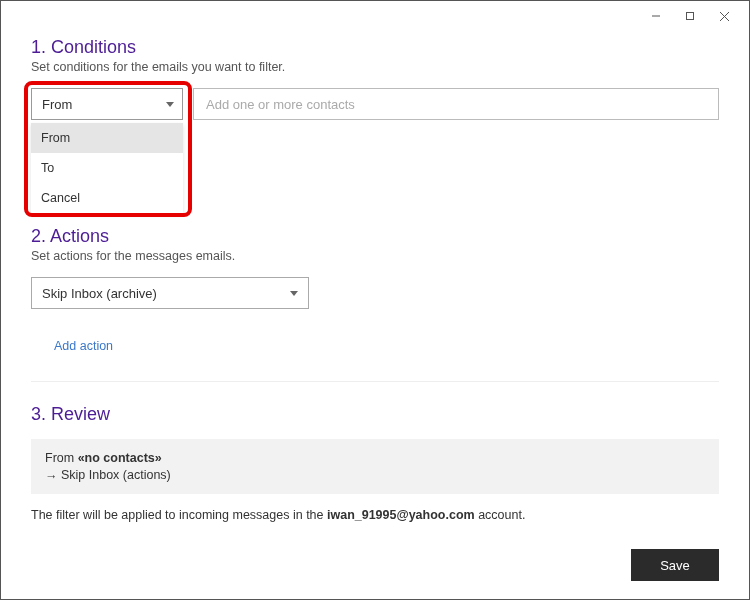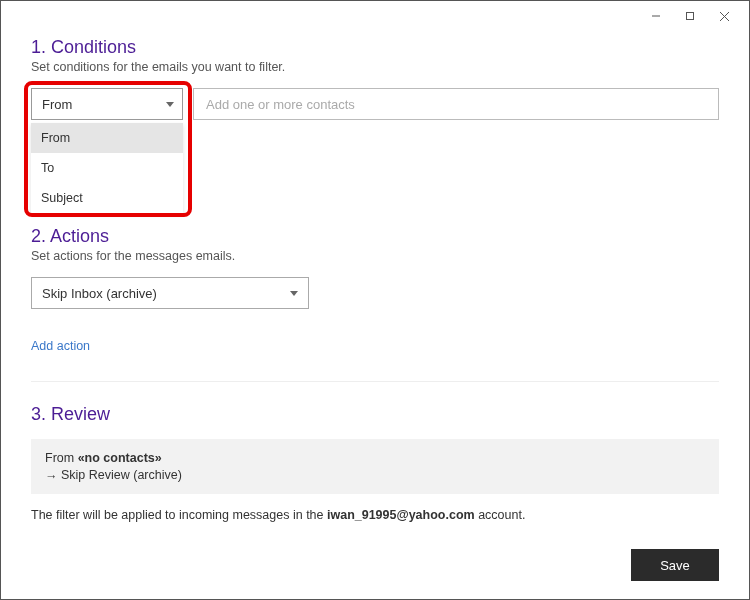--- a/index.html
+++ b/index.html
@@ -110,20 +110,21 @@
       font-size: 13px;
       color: #333;
       outline: none;
     }
     .contact-input::placeholder { color: #aaa; }
     .link-add {
       color: #3b78c9;
       font-size: 12.5px;
       margin-top: 14px;
       display: inline-block;
+      margin-left: 23px;
     }
     .spacer-under-dropdown {
       height: 96px;
     }
     .actions-sec { margin-top: 10px; }
     .action-select {
       width: 278px;
       height: 32px;
       border: 1px solid #aaa;
       background: #fff;
@@ -218,21 +219,21 @@
     <div class="conditions-row">
       <div class="dropdown-wrap">
         <div class="highlight-box"></div>
         <div class="dropdown-select">
           <span>From</span>
           <span class="caret"></span>
         </div>
         <div class="dropdown-list">
           <div class="opt highlight">From</div>
           <div class="opt">To</div>
-          <div class="opt">Subject</div>
+          <div class="opt">Cancel</div>
         </div>
       </div>
       <input class="contact-input" type="text" placeholder="Add one or more contacts" style="">
     </div>
 
     <div class="spacer-under-dropdown"></div>
 
     <div class="actions-sec">
       <div class="section-title">2. Actions</div>
       <div class="section-sub">Set actions for the messages emails.</div>
@@ -246,21 +247,21 @@
     </div>
 
     <hr class="divider">
 
     <div class="section-title">3. Review</div>
 
     <div class="review-box">
       <div class="line1">
         <span>From </span><b>«no contacts»</b>
       </div>
-      <div>→ Skip Review (archive)</div>
+      <div>→ Skip Inbox (actions)</div>
     </div>
 
     <div class="applied-note">
       <span>The filter will be applied to incoming messages in the </span><span class="acct">iwan_91995@yahoo.com</span><span> account.</span>
     </div>
 
   </div>
 
   <div class="footer-btns">
     <div class="btn btn-primary">Save</div>

